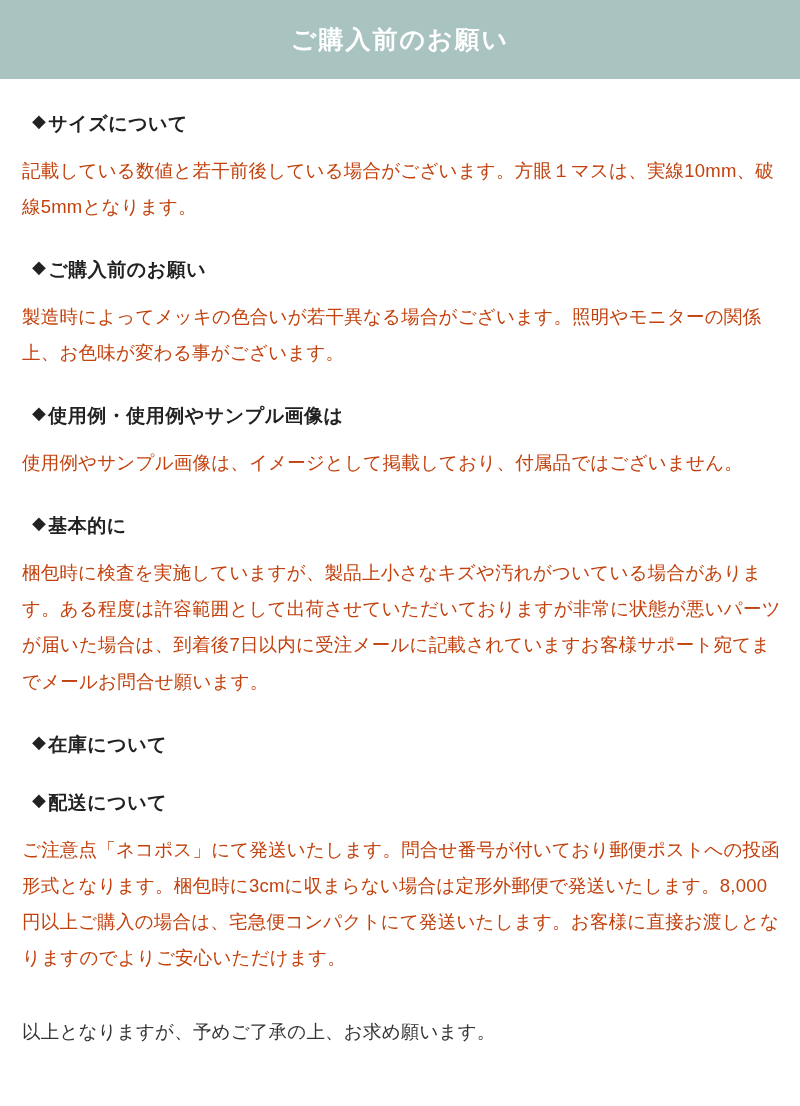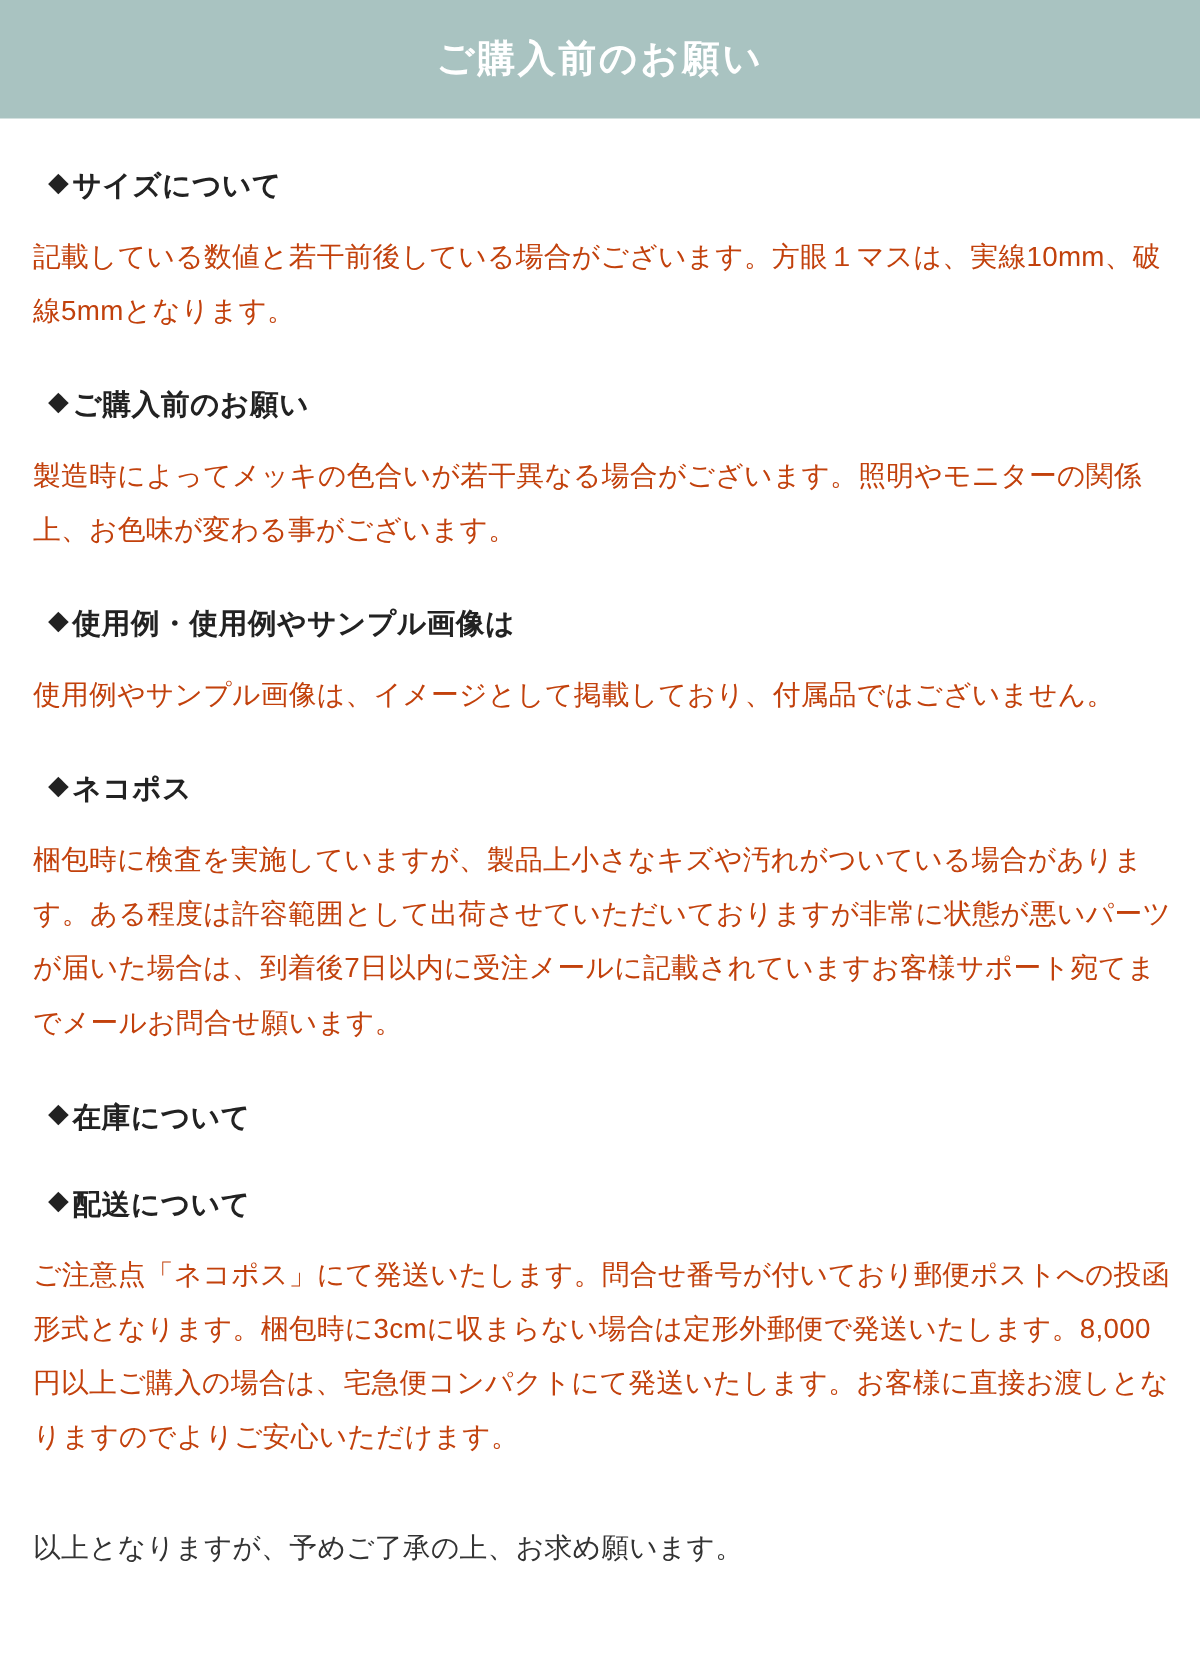--- a/index.html
+++ b/index.html
@@ -110,21 +110,21 @@
       <div class="section-heading">
         <span class="diamond">◆</span>
           <span>使用例・使用例やサンプル画像は</span>
       </div>
       <div class="section-body">使用例やサンプル画像は、イメージとして掲載しており、付属品ではございません。</div>
     </div>
 
     <div class="section">
       <div class="section-heading">
         <span class="diamond">◆</span>
-          <span>ネコポス</span>
+          <span>基本的に</span>
       </div>
       <div class="section-body">梱包時に検査を実施していますが、製品上小さなキズや汚れがついている場合があります。ある程度は許容範囲として出荷させていただいておりますが非常に状態が悪いパーツが届いた場合は、到着後7日以内に受注メールに記載されていますお客様サポート宛てまでメールお問合せ願います。</div>
     </div>
 
     <div class="section">
       <div class="section-heading">
         <span class="diamond">◆</span>
           <span>在庫について</span>
       </div>
     </div>

